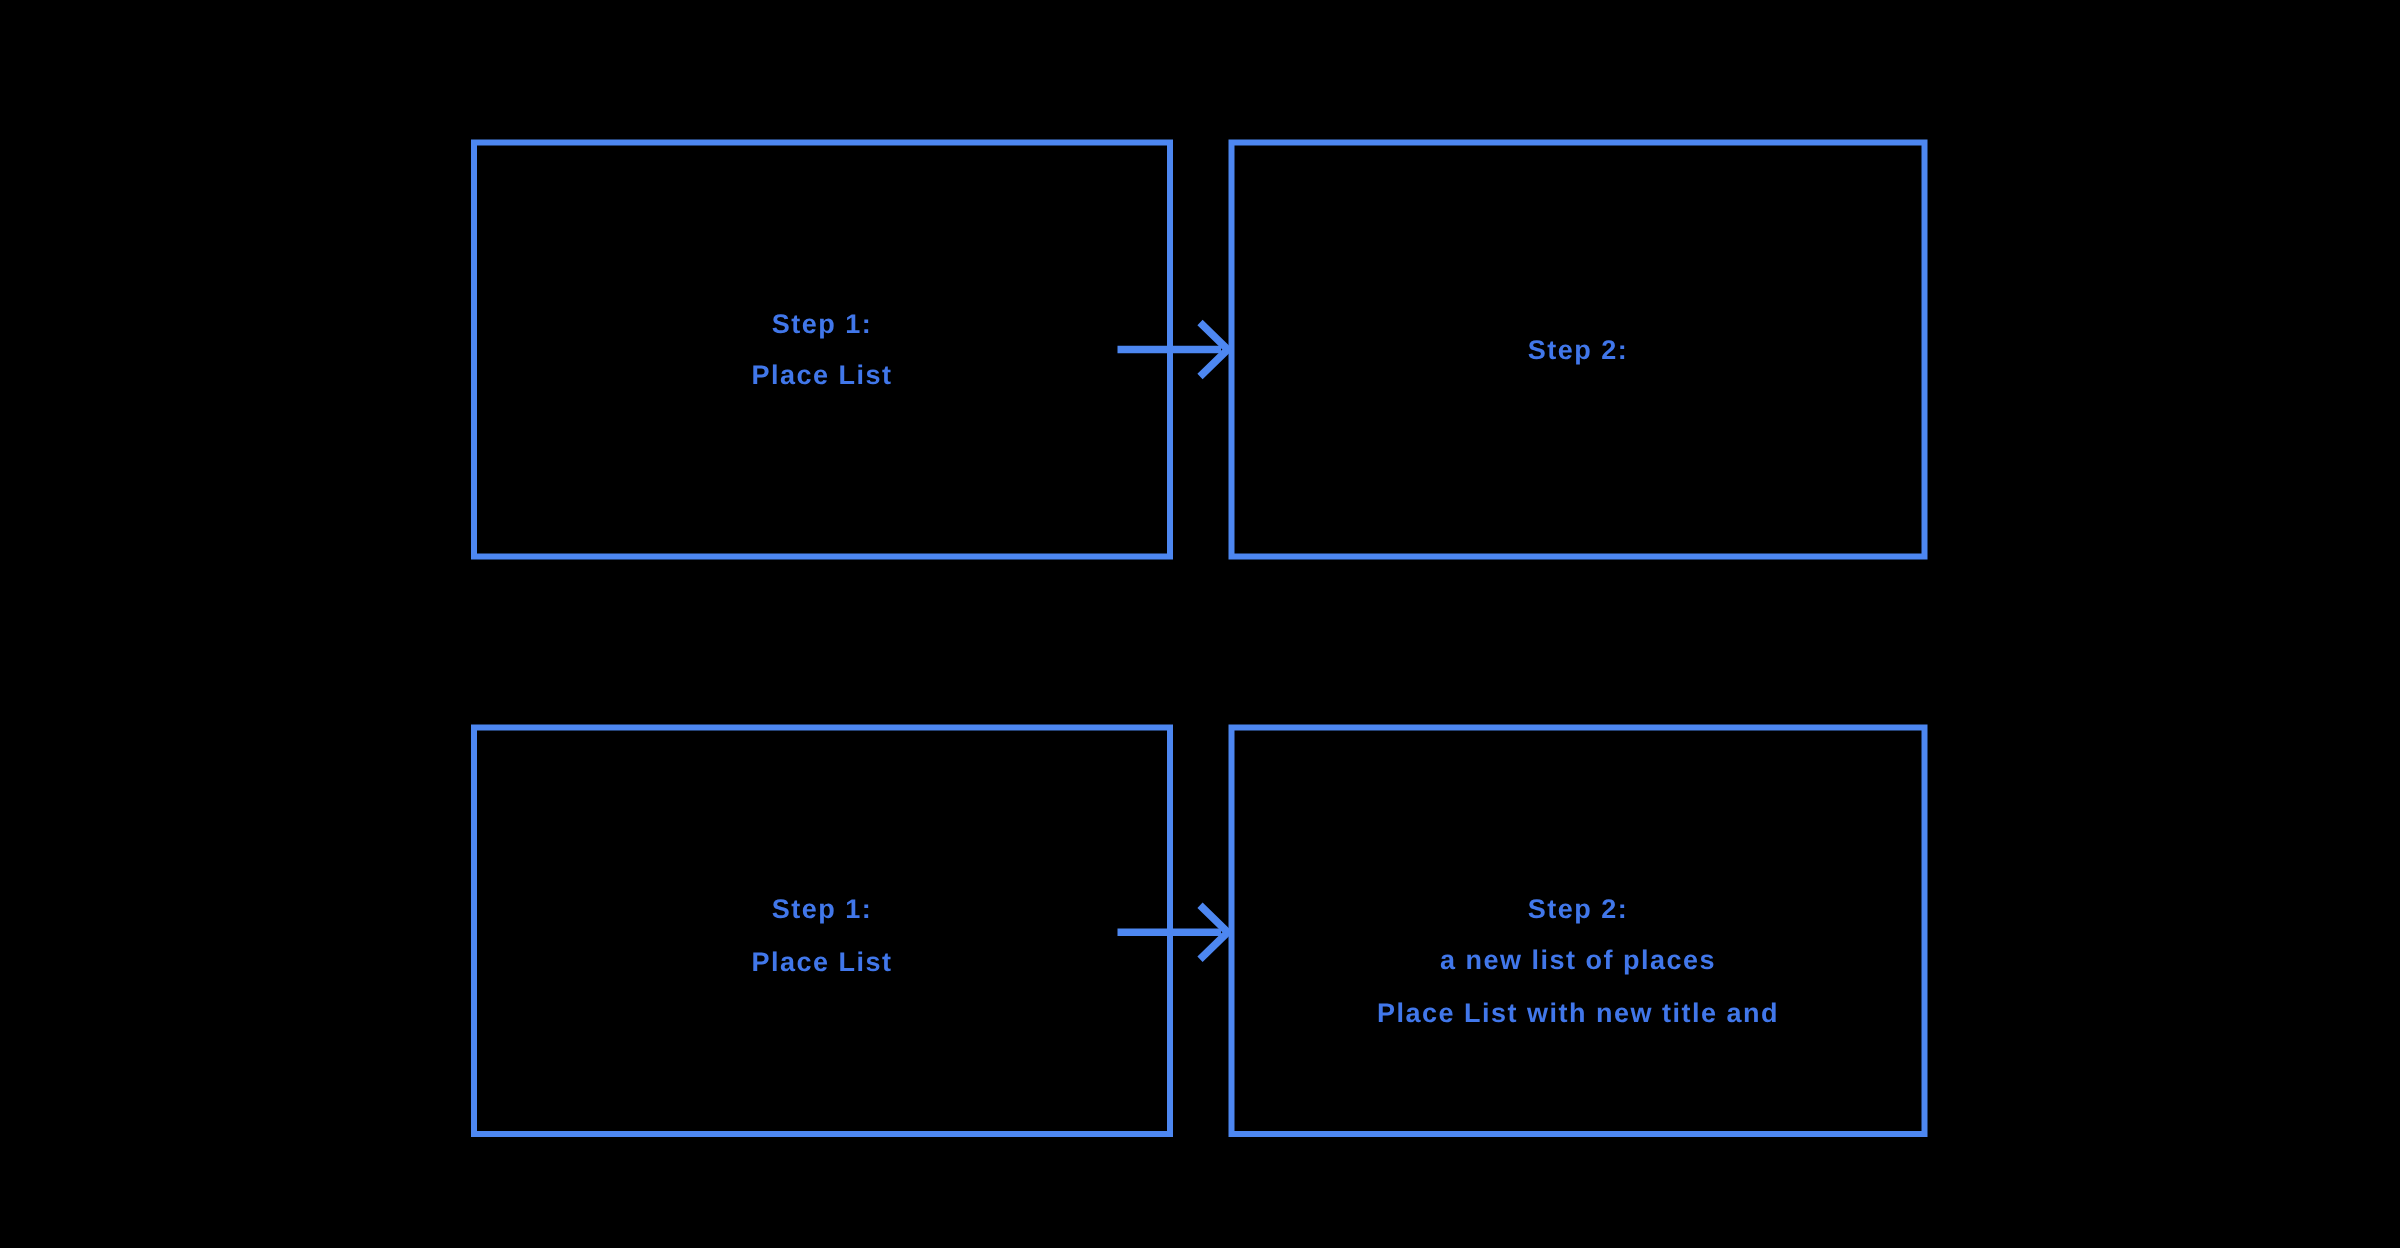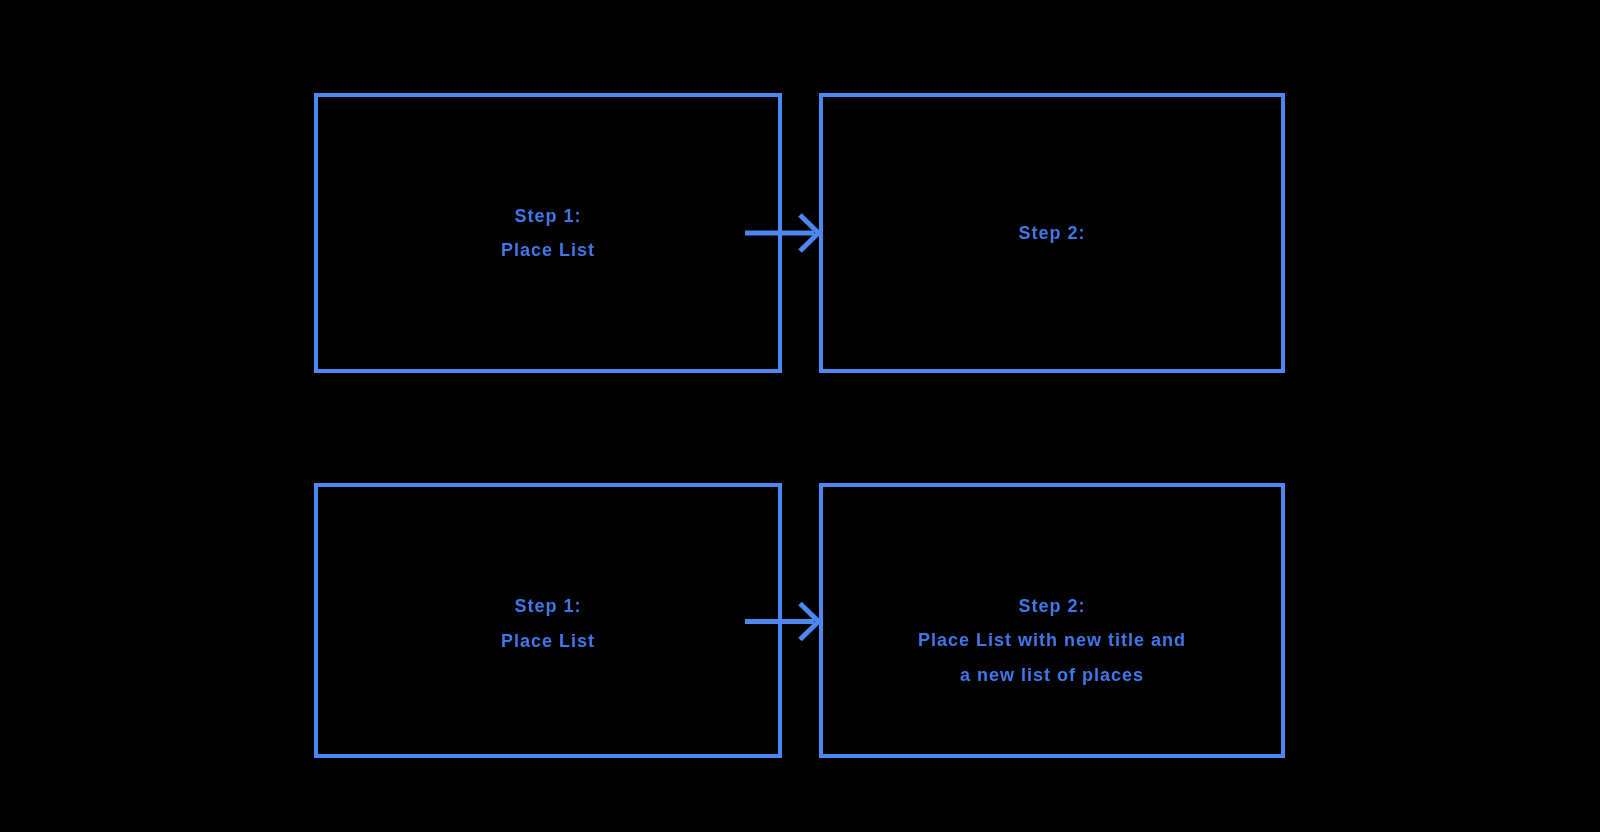--- a/index.html
+++ b/index.html
@@ -86,18 +86,18 @@
   <div class="flow-box box-bottom-step1">
     <div class="box-label">
       <div>Step 1:</div>
       <div>Place List</div>
     </div>
   </div>
 
   <div class="flow-box box-bottom-step2">
     <div class="box-label">
       <div>Step 2:</div>
+      <div>a new list of places</div>
       <div>Place List with new title and</div>
-      <div>a new list of places</div>
     </div>
   </div>
 
 </div>
 
 </body></html>

